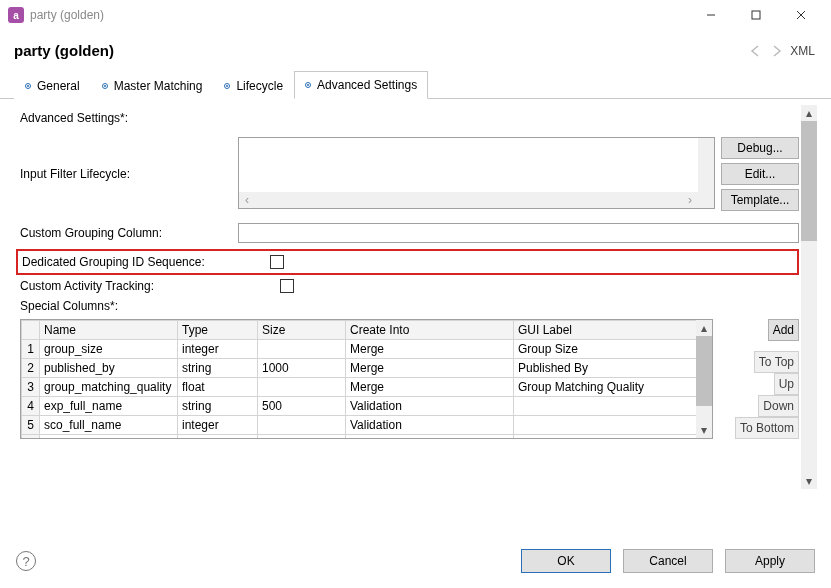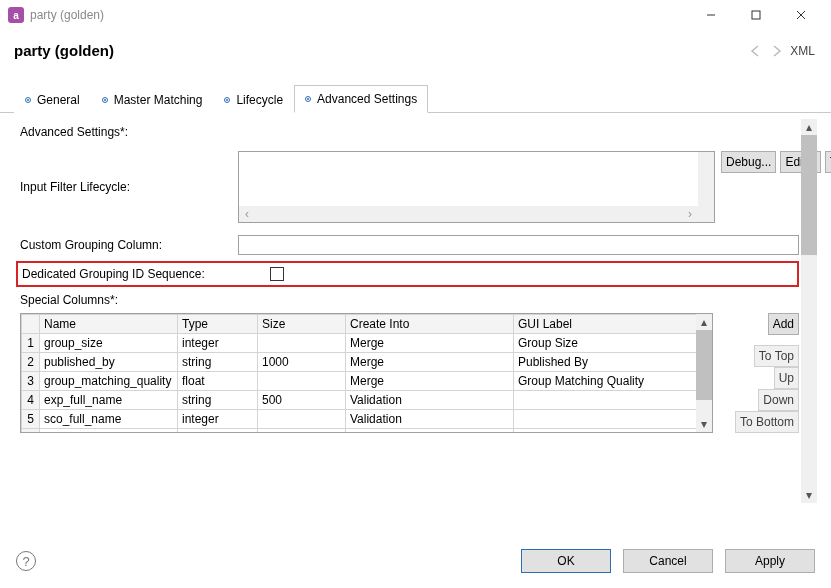--- a/index.html
+++ b/index.html
@@ -14,21 +14,21 @@
 .titlebar .win-btn svg { width: 10px; height: 10px; }
 
 
 .header-area { padding: 12px 16px 6px 14px; display: flex; align-items: center; justify-content: space-between; }
 .header-area .page-title { font-size: 15px; font-weight: bold; }
 .header-area .nav-icons { display: flex; align-items: center; gap: 2px; color: #999; }
 .header-area .nav-icons svg { width: 16px; height: 14px; }
 .header-area .xml-label { font-size: 12px; color: #444; margin-left: 4px; }
 
 
-.tabs { display: flex; border-bottom: 1px solid #c8c8c8; padding: 0 14px; margin-top: 20px; }
+.tabs { display: flex; border-bottom: 1px solid #c8c8c8; padding: 0 14px; margin-top: 6px; }
 .tab-btn { position: relative; padding: 6px 10px 6px 10px; display: flex; align-items: center; gap: 6px; cursor: pointer; border: 1px solid transparent; border-bottom: none; margin-bottom: -1px; background: #fff; }
 .tab-btn.active { border-color: #c8c8c8; border-bottom: 1px solid #fff; }
 .tab-dot { width: 6px; height: 6px; border: 1px solid #2b6fb6; background: #fff; border-radius: 50%; position: relative; }
 .tab-dot::after { content: ''; position: absolute; inset: 1px; background: #2b6fb6; border-radius: 50%; }
 
 
 .content-wrap { position: relative; }
 .content { padding: 12px 32px 12px 20px; height: 396px; overflow: hidden; position: relative; }
 .content-scrollbar { position: absolute; right: 14px; top: 6px; bottom: 6px; width: 16px; }
 .sb-btn { height: 16px; background: #f0f0f0; display: flex; align-items: center; justify-content: center; color: #555; }
@@ -37,21 +37,21 @@
 
 
 .row { display: flex; align-items: center; margin-bottom: 6px; }
 .row .lbl { width: 218px; }
 .input-area { flex: 1; display: flex; gap: 6px; align-items: stretch; }
 .textarea-box { flex: 1; border: 1px solid #a0a0a0; height: 72px; padding: 2px; background: #fff; position: relative; }
 .textarea-hscroll { position: absolute; left: 0; right: 16px; bottom: 0; height: 16px; background: #f0f0f0; display: flex; }
 .textarea-hscroll .hb { width: 16px; height: 16px; background: #f0f0f0; display: flex; align-items: center; justify-content: center; color: #999; }
 .textarea-hscroll .ht { flex: 1; }
 .textarea-vjunction { position: absolute; right: 0; bottom: 0; width: 16px; top: 0; background: #f0f0f0; }
-.side-buttons { display: flex; gap: 4px; width: 78px; text-align: right; }
+.side-buttons { display: flex; flex-direction: column; gap: 4px; width: 78px; text-align: right; }
 .btn { border: 1px solid #adadad; background: #e1e1e1; height: 22px; display: flex; align-items: center; justify-content: center; font-size: 12px; padding: 0 4px; cursor: pointer; }
 .btn.disabled { color: #404040; border-color: #d0d0d0; background: #f0f0f0; }
 
 .text-input { border: 1px solid #a0a0a0; height: 20px; flex: 1; padding: 0 4px; }
 
 .checkbox-box { width: 14px; height: 14px; border: 1px solid #333; background: #fff; }
 
 .highlight-frame { border: 2.5px solid #d62424; padding: 4px 18px 4px 4px; display: flex; align-items: center; margin-left: -4px; margin-bottom: 4px; }
 .highlight-frame .lbl { width: 210px; }
 
@@ -168,20 +168,25 @@
     <div class="lbl">Custom Grouping Column:</div>
     <input class="text-input" value="" style="">
   </div>
 
   <div class="highlight-frame">
     <div class="lbl">Dedicated Grouping ID Sequence:</div>
     <div style="width:38px;"></div>
     <div class="checkbox-box"></div>
   </div>
 
+  <div class="row">
+    <div class="lbl">Custom Activity Tracking:</div>
+    <div style="width:42px;"></div>
+    <div class="checkbox-box"></div>
+  </div>
 
   <div class="row" style="margin-top:6px;">
     <div class="lbl">Special Columns*:</div>
   </div>
 
   <div class="table-section">
     <div class="table-wrap">
       <table class="tbl">
         <colgroup>
           <col class="rownum">

